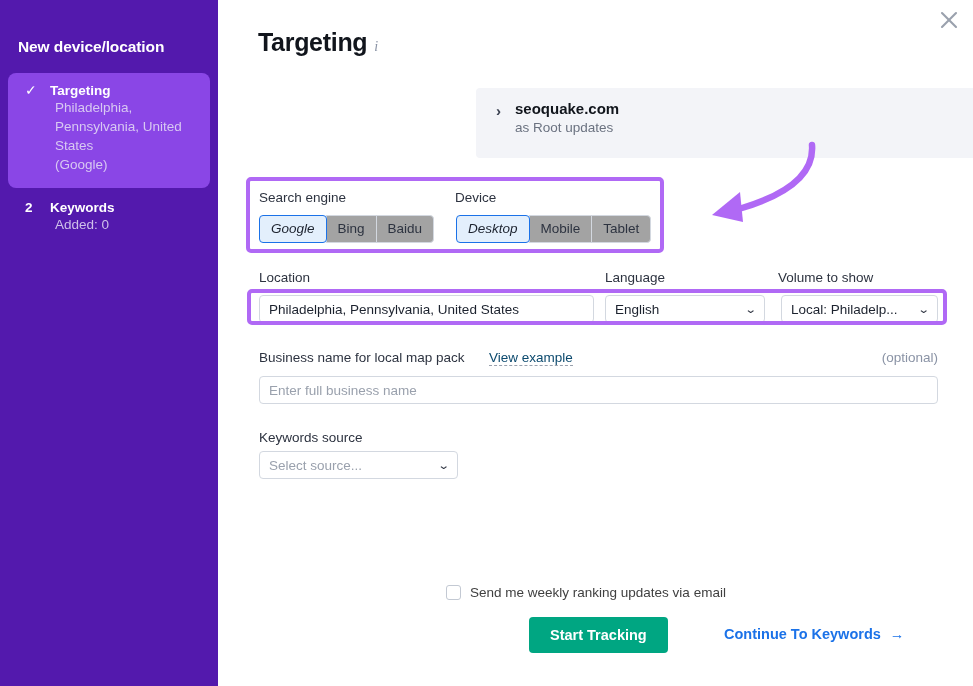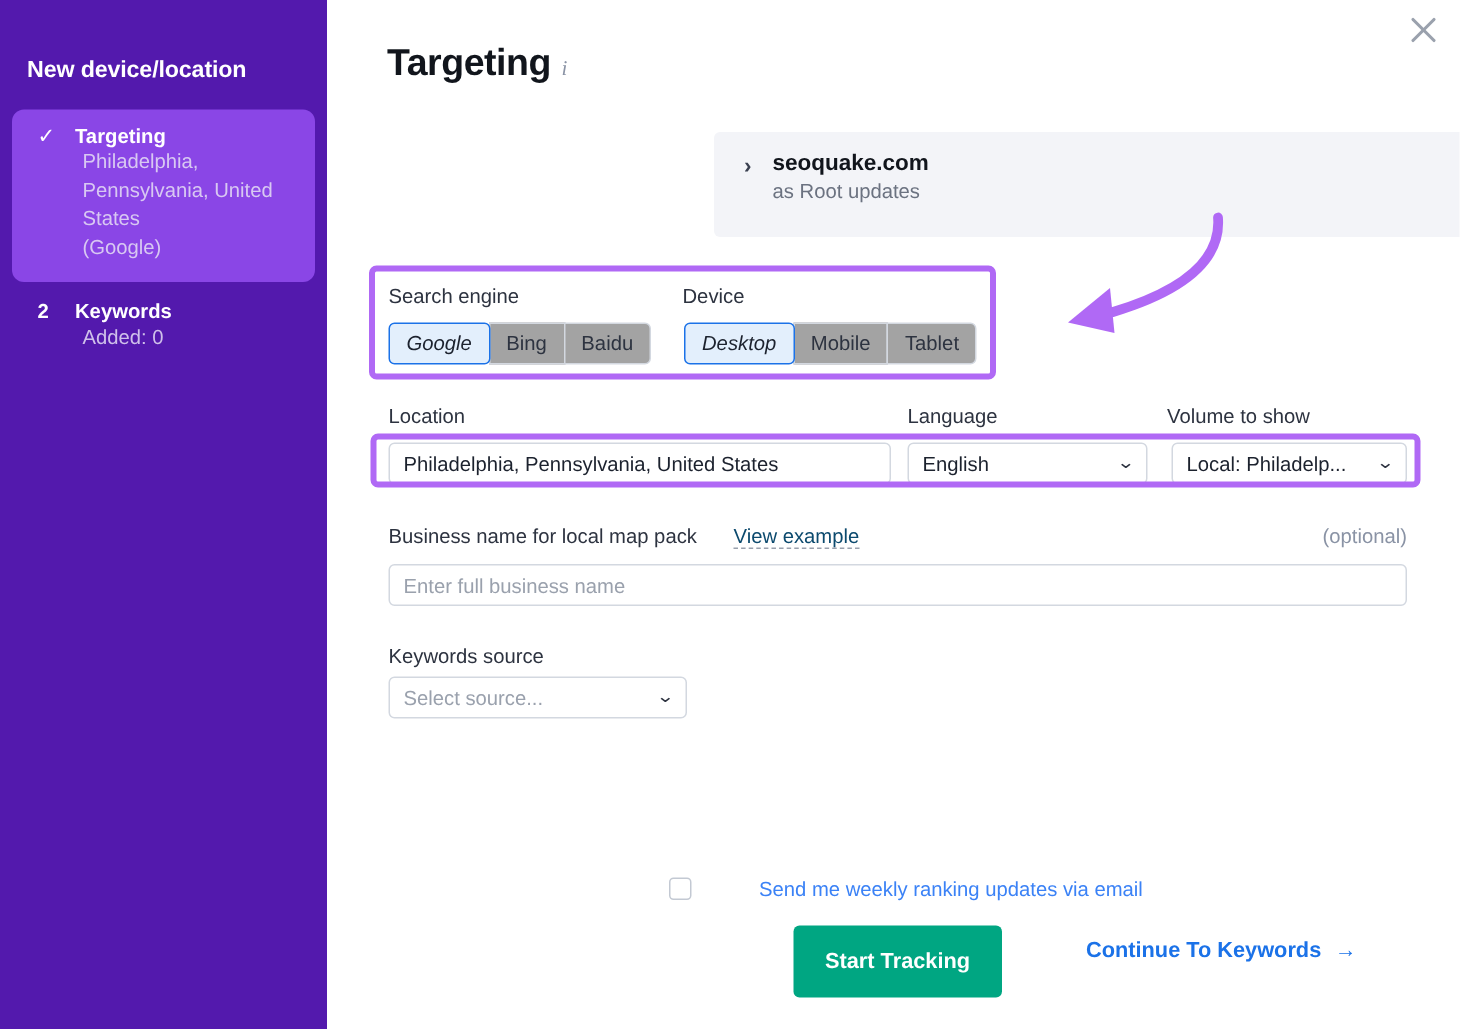--- a/index.html
+++ b/index.html
@@ -243,26 +243,26 @@
     align-items: center;
     gap: 9px;
   }
   #cb-box {
     width: 15px; height: 15px;
     border: 1px solid #c3c9d3;
     border-radius: 3px;
     background: #fff;
     cursor: pointer;
   }
-  #cb-label { font-size: 13.5px; color: #3b82f6; margin-left: 36px; }
+  #cb-label { font-size: 13.5px; color: #404040; }
 
   #start-btn {
     position: absolute;
     left: 529px; top: 617px;
-    height: 48px;
+    height: 36px;
     padding: 0 21px;
     background: #00a682;
     color: #ffffff;
     font-family: "Liberation Sans", sans-serif;
     font-size: 14.5px;
     font-weight: bold;
     border: none;
     border-radius: 4px;
     cursor: pointer;
   }

